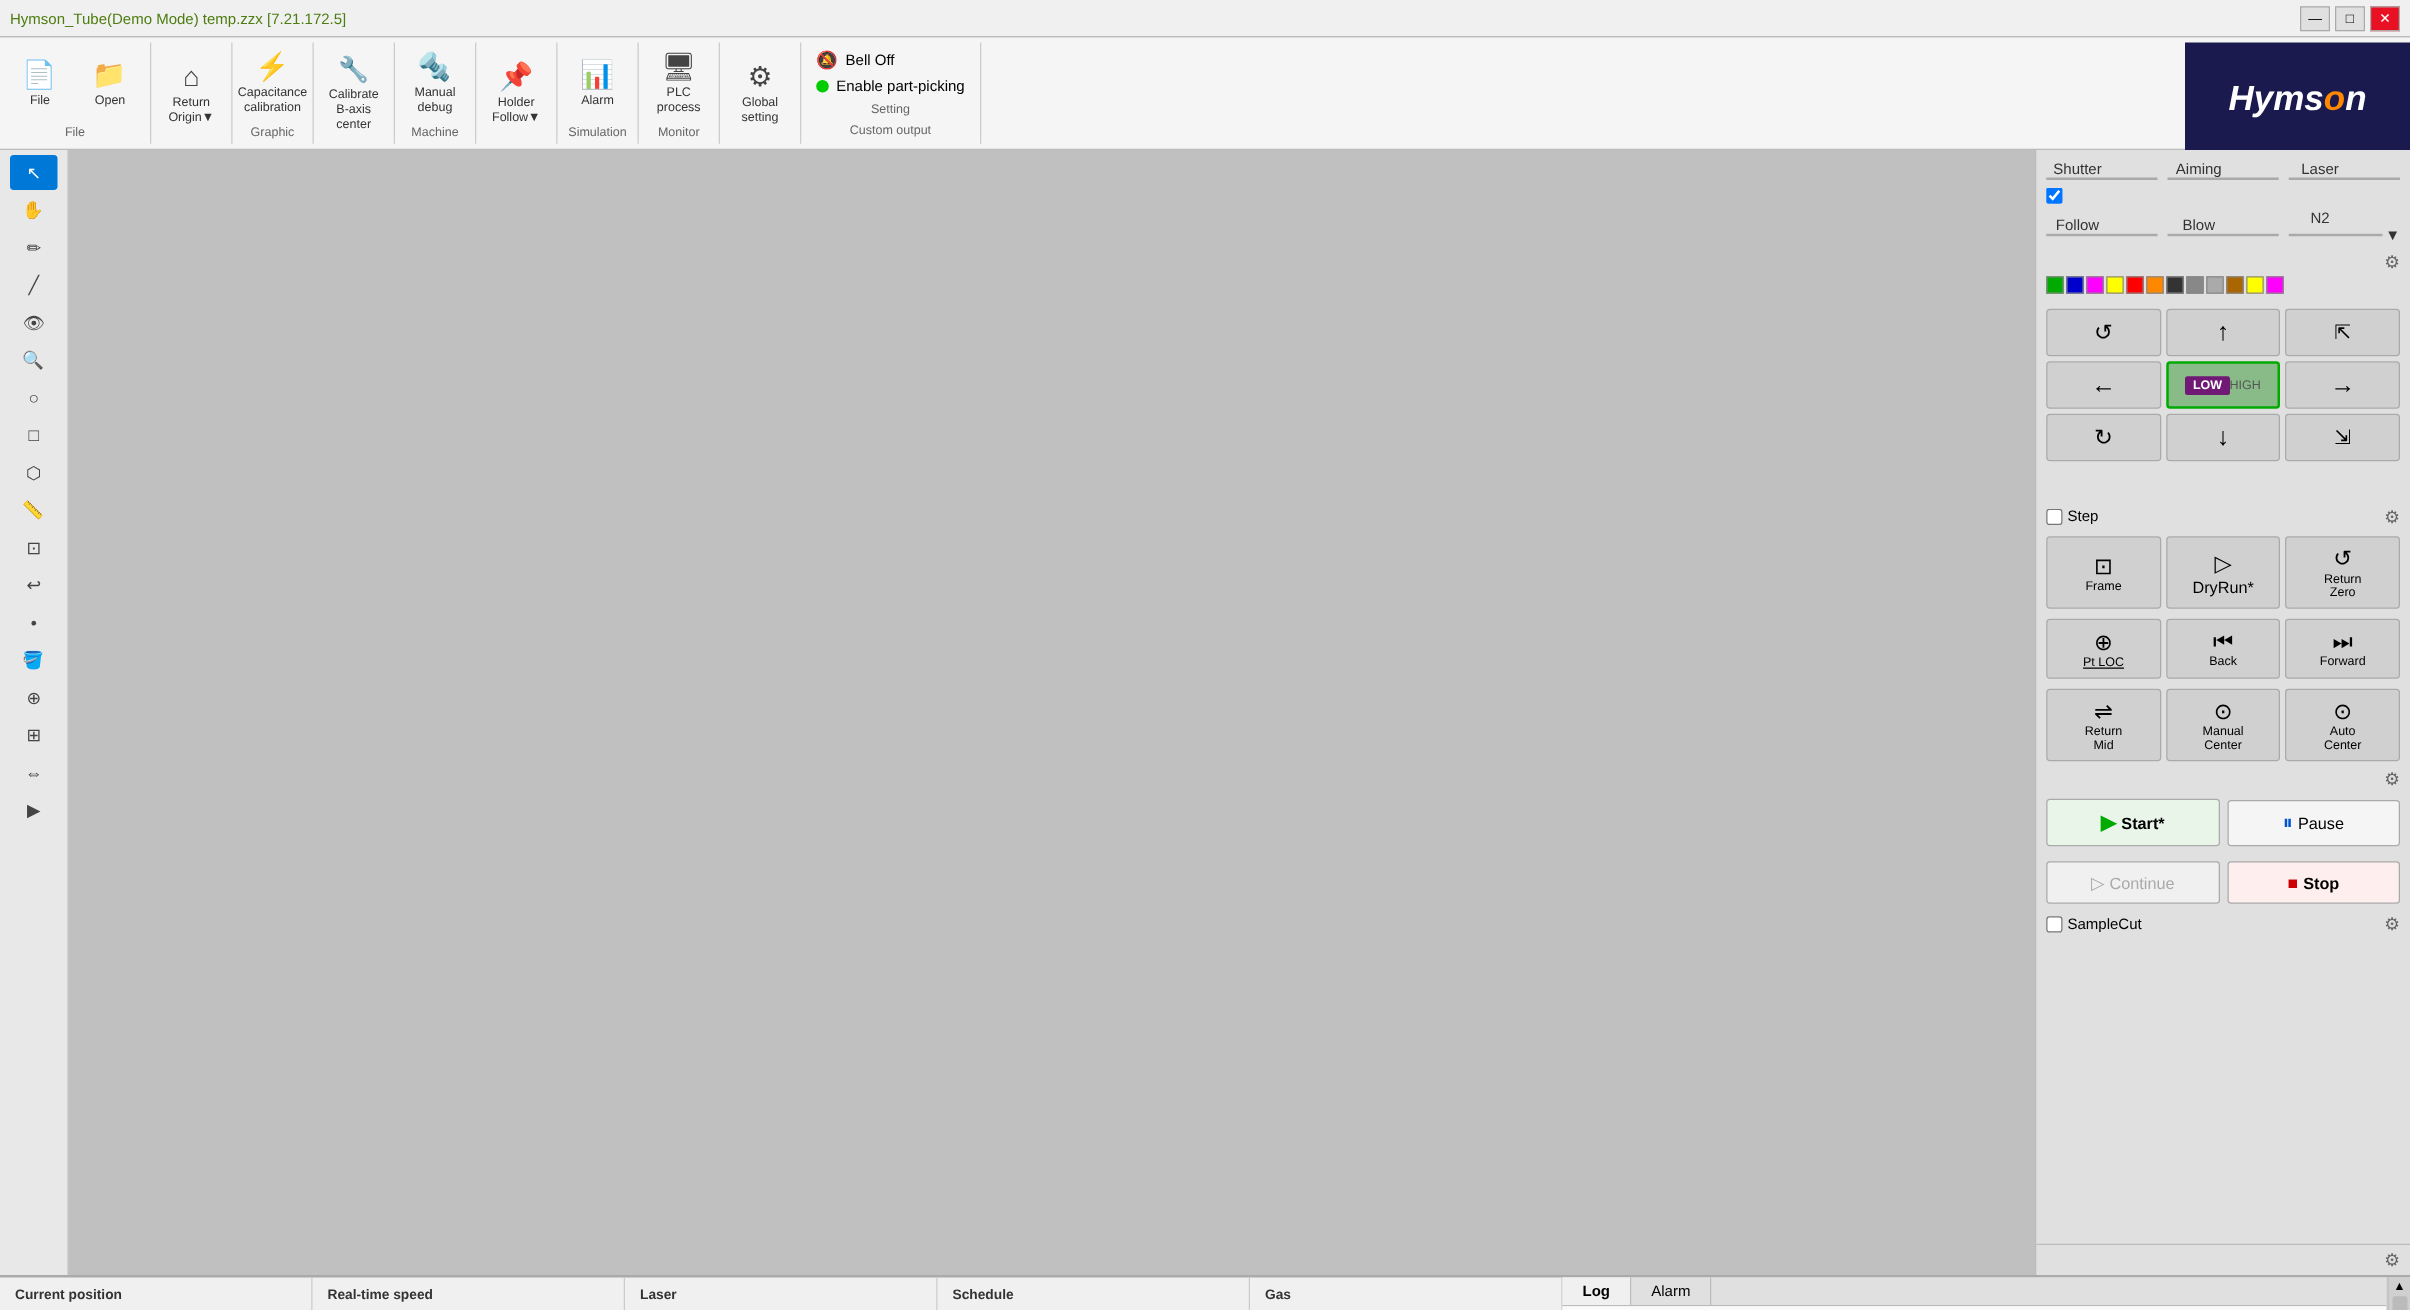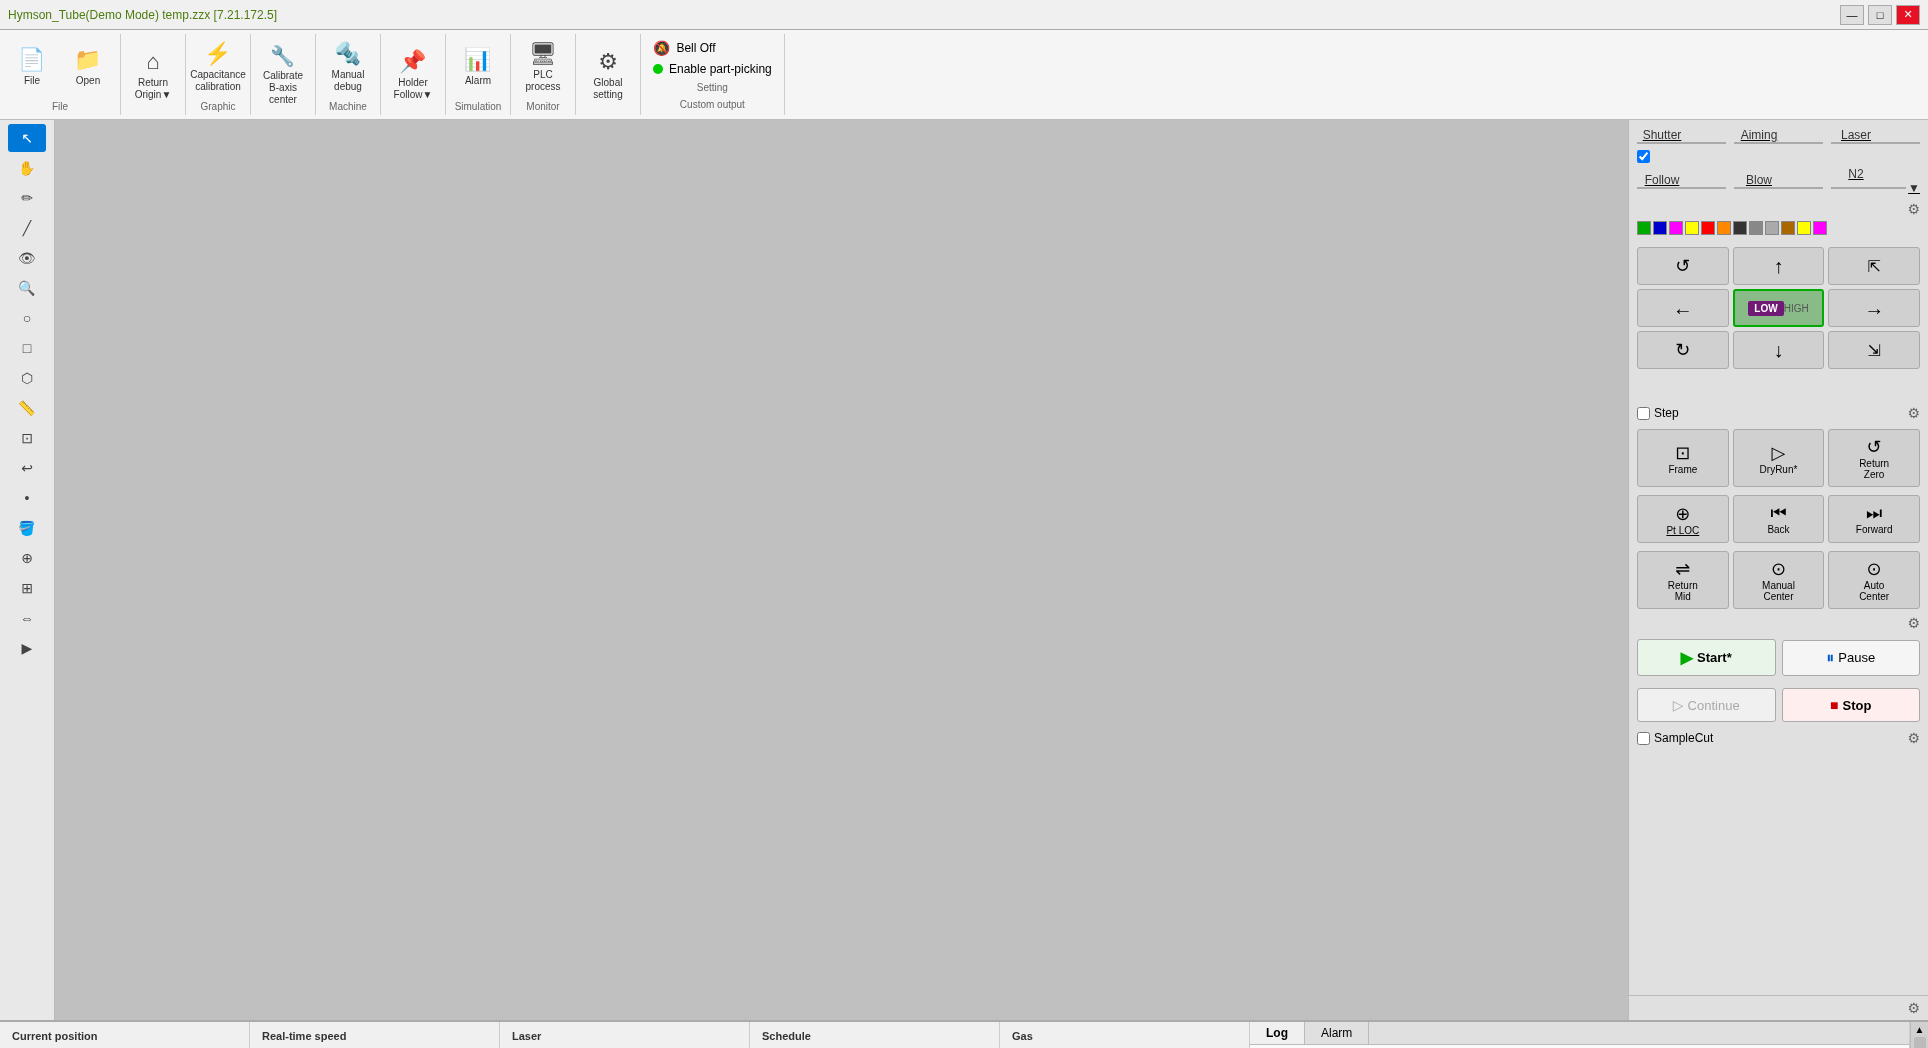--- a/index.html
+++ b/index.html
@@ -142,21 +142,20 @@
       border-left: 1px solid #bbb;
       display: flex;
       flex-direction: column;
       overflow: hidden;
     }
     .control-row {
       display: flex;
       align-items: center;
       gap: 8px;
       margin-bottom: 6px;
-      text-decoration: underline;
     }
     .control-label {
       font-size: 12px;
       color: #333;
       width: 50px;
       text-align: center;
     }
     .control-line {
       height: 2px;
       background: #aaa;
@@ -432,20 +431,23 @@
       <span>Bell Off</span>
     </div>
     <div class="setting-item">
       <span class="green-dot"></span>
       <span>Enable part-picking</span>
     </div>
     <span style="font-size:10px;color:#666;text-align:center;">Setting</span>
     <span style="font-size:10px;color:#666;text-align:center;">Custom output</span>
   </div>
 
+  <div class="hymson-logo" style="margin-left:auto;">
+    <span class="hymson-logo-text">Hyms<span class="hymson-logo-dot">o</span>n</span>
+  </div>
 </div>
 
 <div class="main-layout">
 
   <div class="left-sidebar">
     <div class="side-tool active">↖</div>
     <div class="side-tool">✋</div>
     <div class="side-tool">✏</div>
     <div class="side-tool">╱</div>
     <div class="side-tool">👁</div>
@@ -622,21 +624,21 @@
         <span class="gear-icon">⚙</span>
       </div>
 
       <div class="action-btns">
         <div class="action-btn">
           <span style="font-size:18px;">⊡</span>
           <span style="font-size:10px;">Frame</span>
         </div>
         <div class="action-btn">
           <span style="font-size:18px;">▷</span>
-          <span style="font-size:10px;">DryRun*</span>
+          <span style="font-size:13px;">DryRun*</span>
         </div>
         <div class="action-btn">
           <span style="font-size:18px;">↺</span>
           <span style="font-size:10px;">Return<br>Zero</span>
         </div>
       </div>
 
       <div class="action-btns">
         <div class="action-btn">
           <span style="font-size:18px;">⊕</span>

